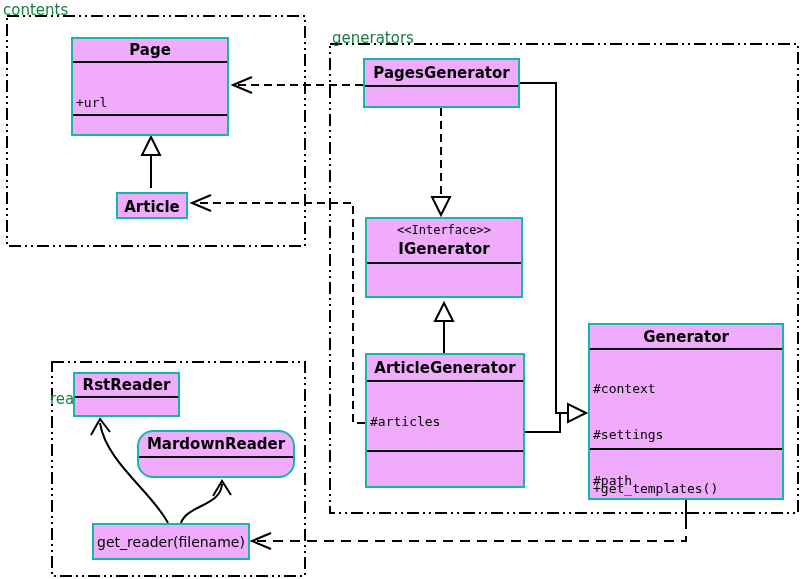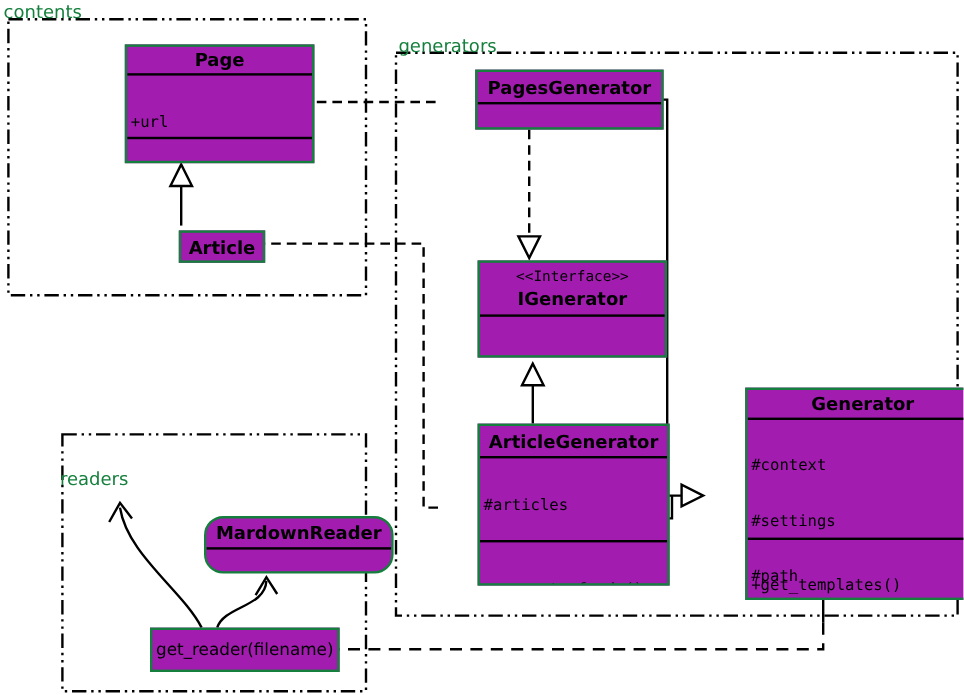--- a/index.html
+++ b/index.html
@@ -6,22 +6,22 @@
   #stage {
     position:relative; width:803px; height:579px; background:#ffffff;
     font-family:"DejaVu Sans",sans-serif; color:#000; overflow:hidden;
   }
   #wires { position:absolute; left:0; top:0; width:803px; height:579px; }
   .pkg-label {
     position:absolute; font:15px "DejaVu Sans",sans-serif; color:#15803d;
     white-space:nowrap;
   }
   .box {
-    position:absolute; box-sizing:border-box; background:#a21caf;
-    border:2px solid #15803d; overflow:hidden;margin-left:33px;
+    position:absolute; box-sizing:border-box; background:#f0abfc;
+    border:2px solid #14b8a6; overflow:hidden;
   }
   .title {
     display:flex; align-items:center; justify-content:center;
     font-family:"DejaVu Sans",sans-serif; font-weight:bold; font-size:15px;
     white-space:nowrap;
   }
   .stereo {
     font:12px "DejaVu Sans Mono","Liberation Mono",monospace; font-weight:normal;
     text-align:center; line-height:18px;
   }
@@ -157,20 +157,26 @@
       
       
     </div>
     <div class="sec" style="height:50px;">
       <div class="mem16">+get_templates()</div>
       
       
     </div>
   </div>
 
+  <div class="box" style="left:73px; top:372px; width:107px; height:45px;">
+    <div class="title" style="height:22px;">RstReader</div>
+    <div class="sec" style="height:19px;">
+      
+    </div>
+  </div>
 
   <div class="box" style="left:137px; top:430px; width:158px; height:48px;border-radius:16px;">
     <div class="title" style="height:24px;">MardownReader</div>
     <div class="sec" style="height:20px;">
       
     </div>
   </div>
 
   <div class="box" style="left:92px; top:523px; width:158px; height:37px;">
     <div class="plain" style="height:33px;">get_reader(filename)</div>

